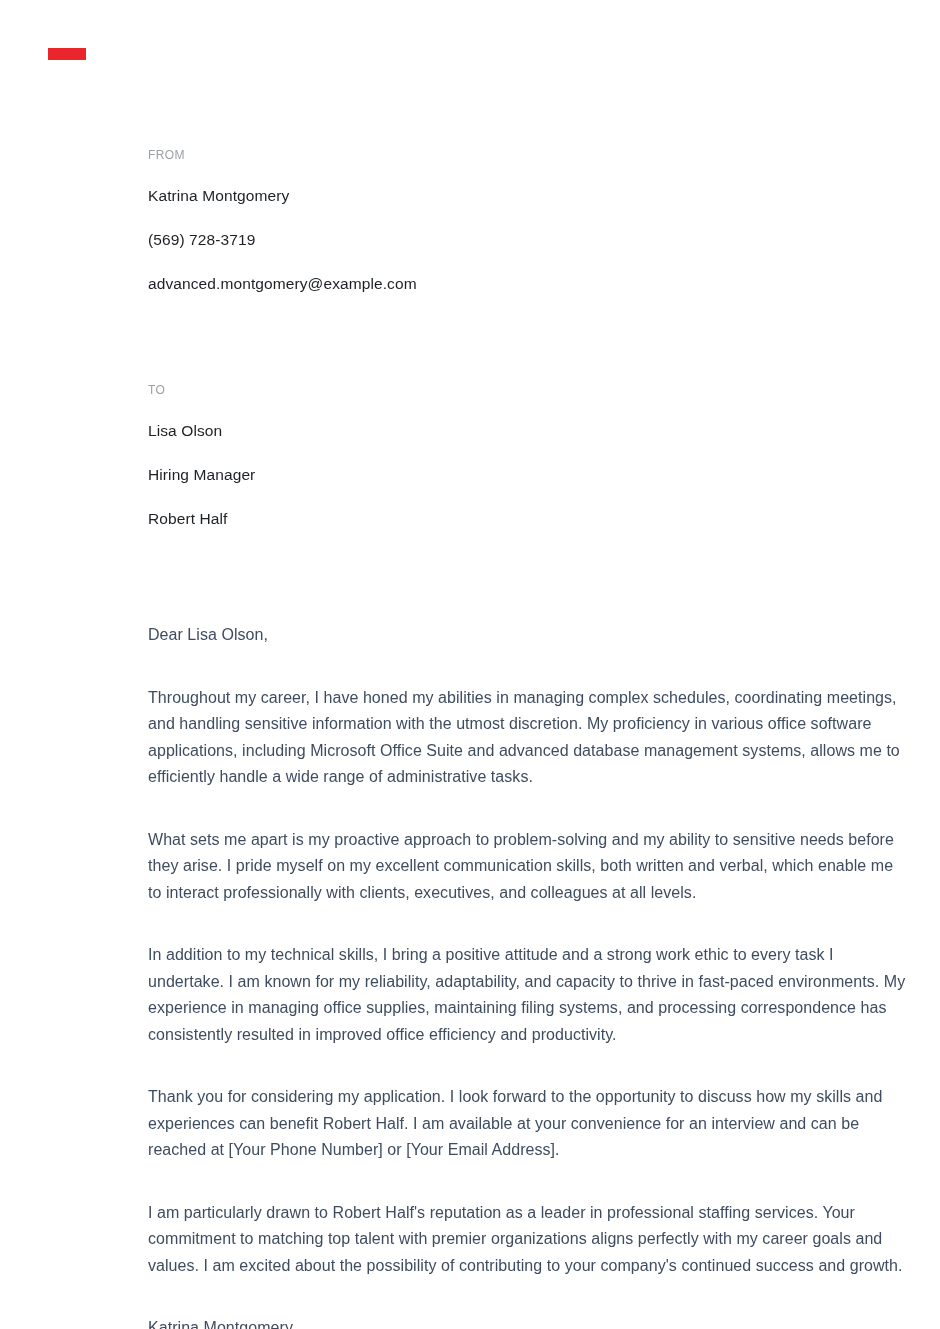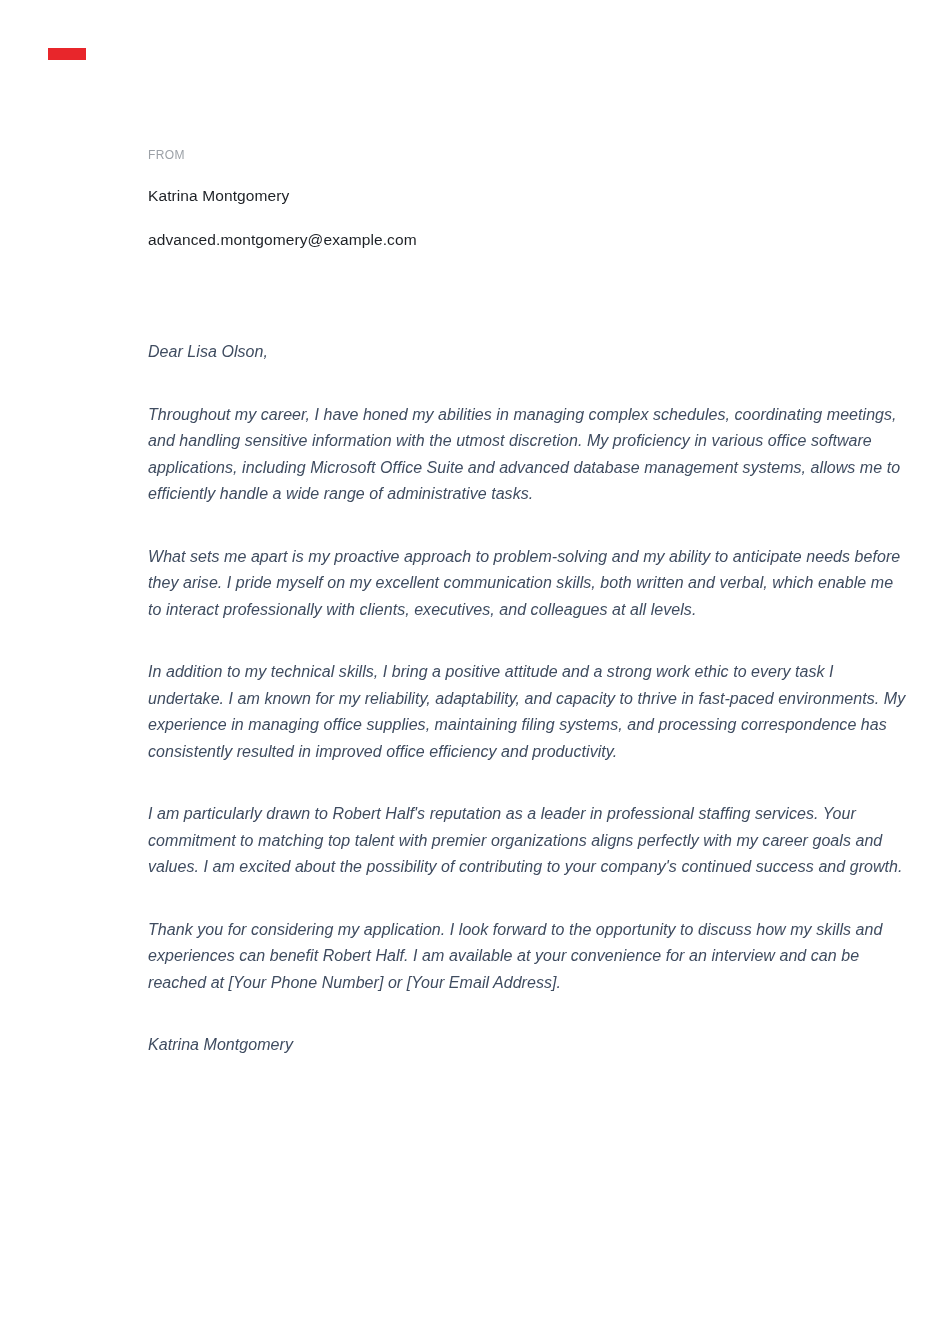--- a/index.html
+++ b/index.html
@@ -42,44 +42,51 @@
     letter-spacing: 0.1px;
   }
   .from-block { margin-bottom: 46px; }
   .to-block { margin-bottom: 50px; }
   .letter-body {
     color: #3f4c60;
     font-size: 16px;
     line-height: 26.5px;
     letter-spacing: 0.05px;
   }
-  .letter-body p { margin-bottom: 24px; font-style: italic; }
+  .letter-body p { margin-bottom: 24px; }
   .letter-body p.closing { margin-bottom: 12px; }
   .letter-body p.signature { margin-bottom: 0; }
 </style>
 </head>
 <body>
 
 <div class="page">
 
   <div class="corner-bar" style="background: rgb(232, 38, 43);"></div>
 
   <div class="content">
 
     <div class="from-block">
       <div class="addr-label">FROM</div>
       <div class="addr-line">Katrina Montgomery</div>
+      <div class="addr-line">(569) 728-3719</div>
       <div class="addr-line">advanced.montgomery@example.com</div>
     </div>
 
+    <div class="to-block">
+      <div class="addr-label">TO</div>
+      <div class="addr-line">Lisa Olson</div>
+      <div class="addr-line">Hiring Manager</div>
+      <div class="addr-line">Robert Half</div>
+    </div>
 
     <div class="letter-body">
       <p>Dear Lisa Olson,</p>
       <p>Throughout my career, I have honed my abilities in managing complex schedules, coordinating meetings, and handling sensitive information with the utmost discretion. My proficiency in various office software applications, including Microsoft Office Suite and advanced database management systems, allows me to efficiently handle a wide range of administrative tasks.</p>
-      <p>What sets me apart is my proactive approach to problem-solving and my ability to anticipate needs before they arise. I pride myself on my excellent communication skills, both written and verbal, which enable me to interact professionally with clients, executives, and colleagues at all levels.</p>
+      <p>What sets me apart is my proactive approach to problem-solving and my ability to sensitive needs before they arise. I pride myself on my excellent communication skills, both written and verbal, which enable me to interact professionally with clients, executives, and colleagues at all levels.</p>
       <p>In addition to my technical skills, I bring a positive attitude and a strong work ethic to every task I undertake. I am known for my reliability, adaptability, and capacity to thrive in fast-paced environments. My experience in managing office supplies, maintaining filing systems, and processing correspondence has consistently resulted in improved office efficiency and productivity.</p>
+      <p>Thank you for considering my application. I look forward to the opportunity to discuss how my skills and experiences can benefit Robert Half. I am available at your convenience for an interview and can be reached at [Your Phone Number] or [Your Email Address].</p>
       <p>I am particularly drawn to Robert Half's reputation as a leader in professional staffing services. Your commitment to matching top talent with premier organizations aligns perfectly with my career goals and values. I am excited about the possibility of contributing to your company's continued success and growth.</p>
-      <p>Thank you for considering my application. I look forward to the opportunity to discuss how my skills and experiences can benefit Robert Half. I am available at your convenience for an interview and can be reached at [Your Phone Number] or [Your Email Address].</p>
       <p class="signature">Katrina Montgomery</p>
     </div>
 
   </div>
 </div>
 
 </body></html>

